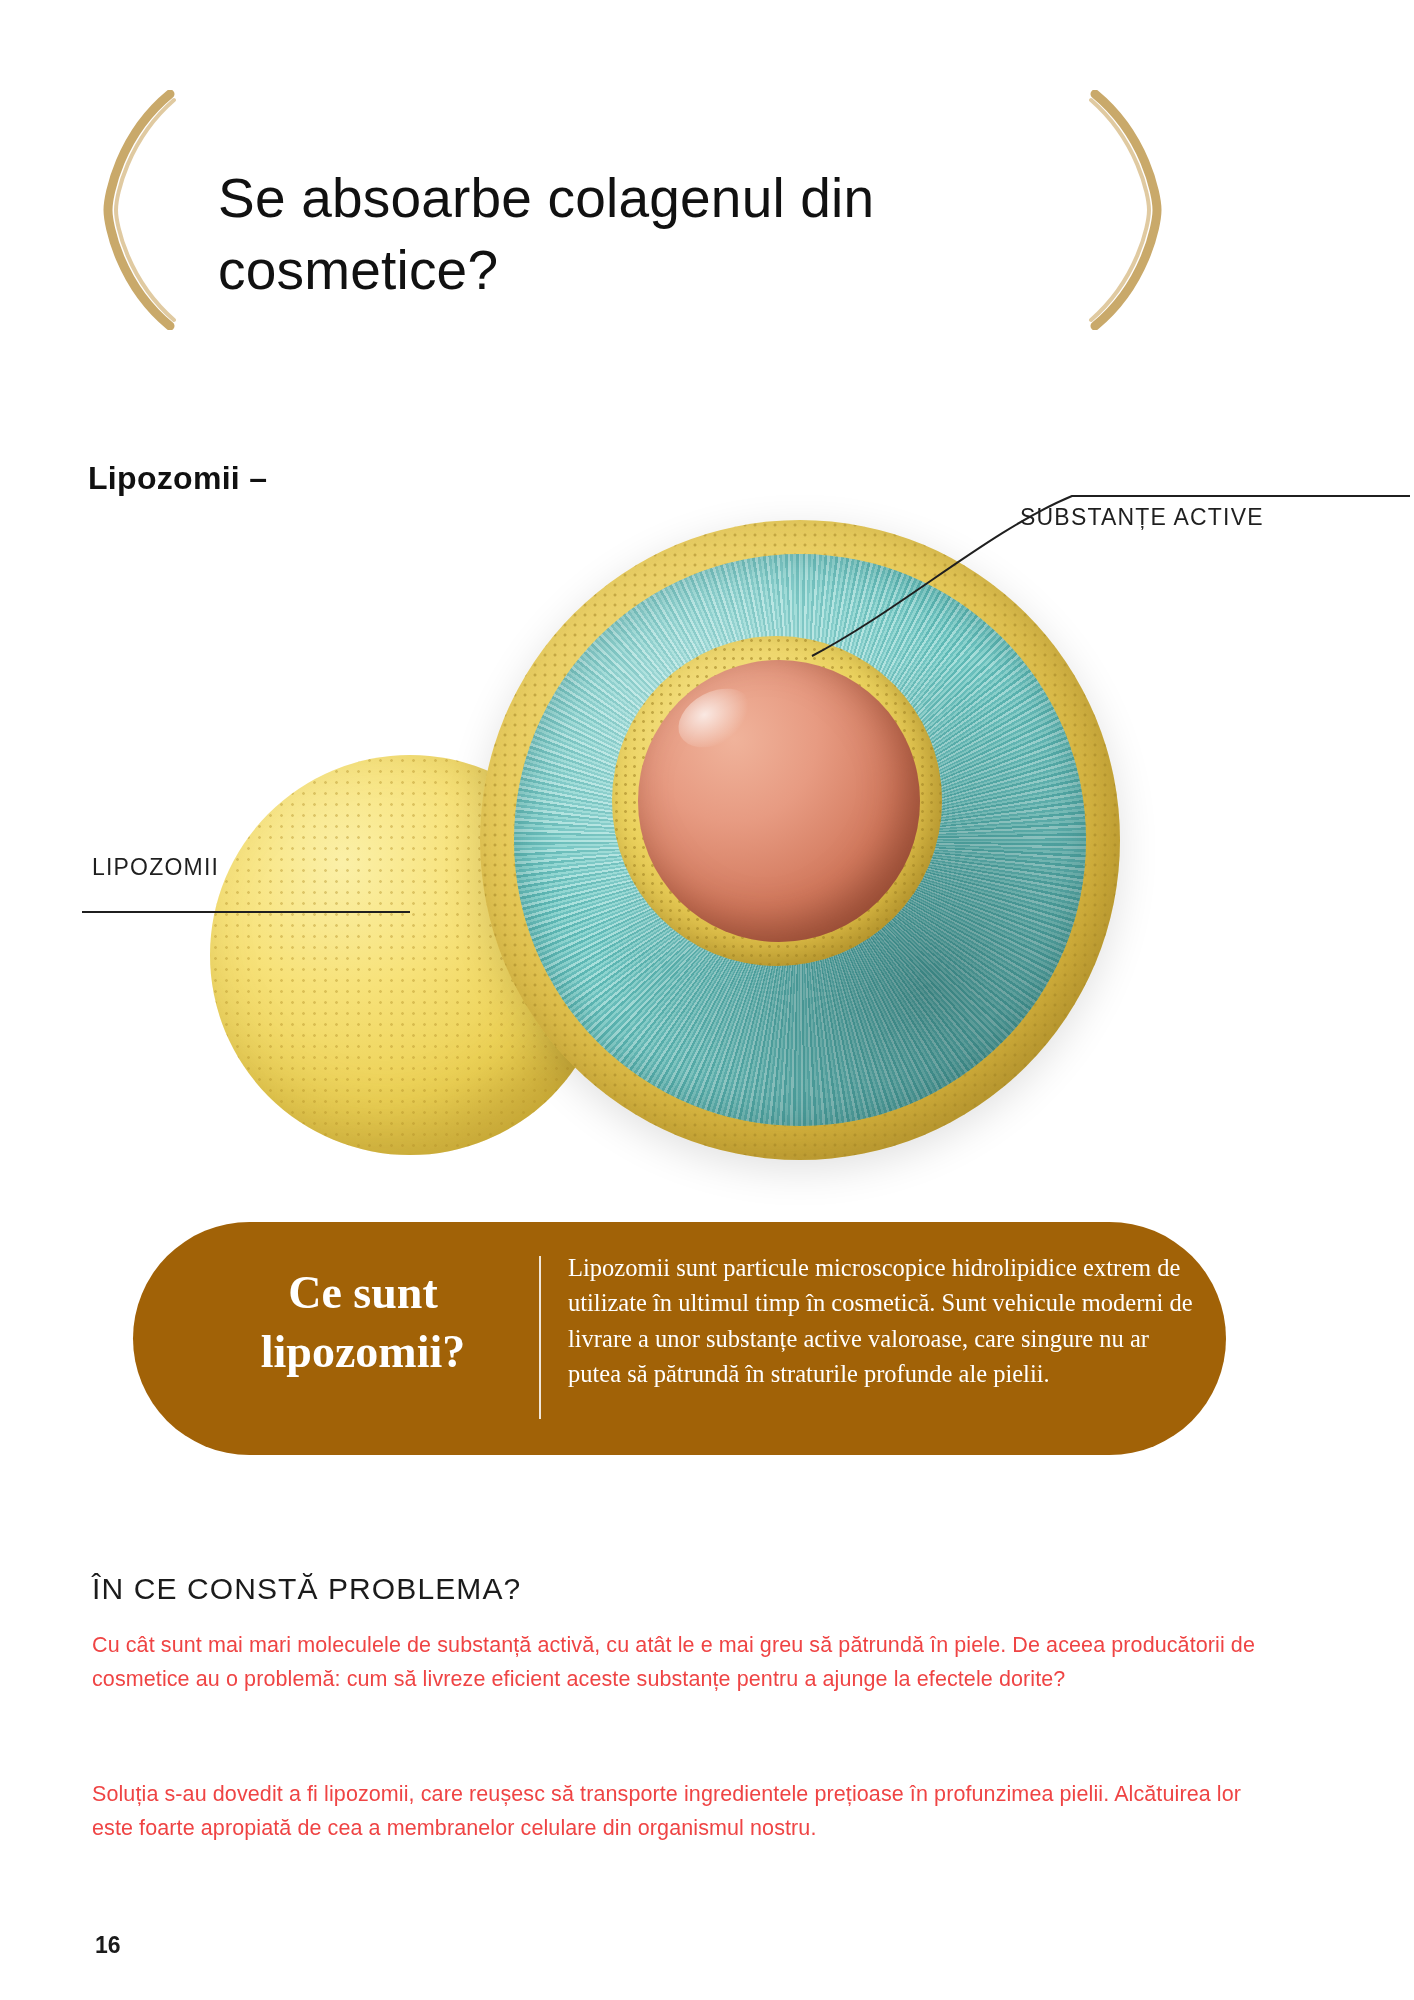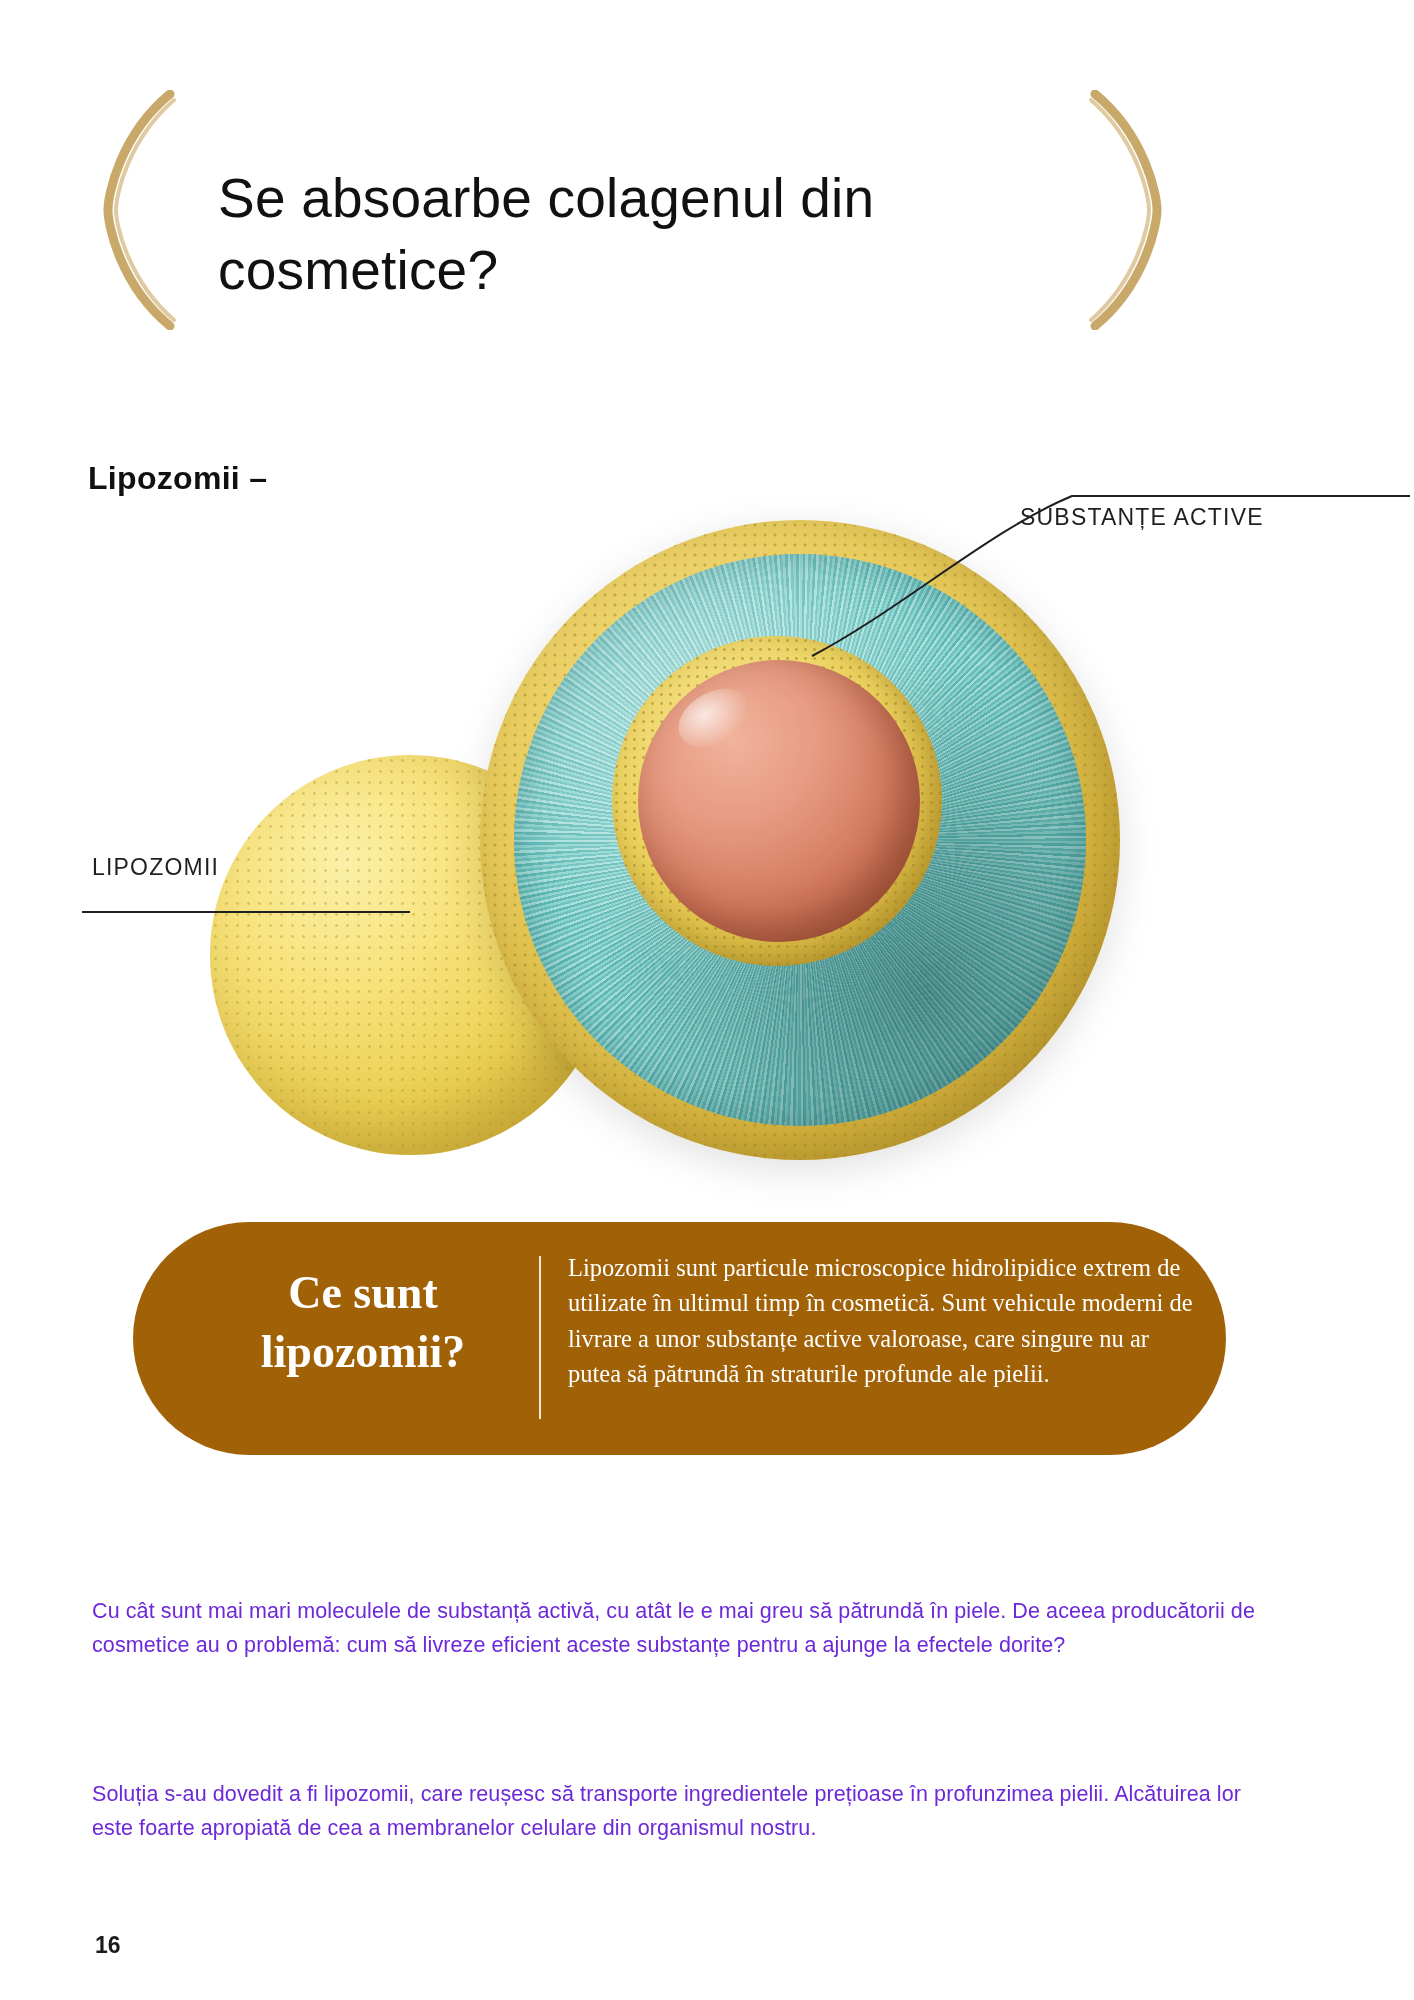--- a/index.html
+++ b/index.html
@@ -235,21 +235,21 @@
   .sec-head {
     font-size: 30px;
     letter-spacing: 1.1px;
     color: #1b1b1b;
     margin: 0 0 16px 0;
     font-weight: 400;
   }
   .sec-body {
     font-size: 21.5px;
     line-height: 1.62;
-    color: #6d28d9;
+    color: #ef4444;
     letter-spacing: .1px;
   }
   #section-problem { top: 1572px; }
   #section-solution { top: 1755px; }
 
   .page-number {
     position: absolute;
     left: 95px;
     top: 1932px;
     font-size: 23px;
@@ -309,20 +309,21 @@
 
 <div class="label label-lipo">LIPOZOMII</div>
 
 <div class="pill">
   <div class="pill-title">Ce sunt lipozomii?</div>
   <div class="pill-divider"></div>
   <div class="pill-body">Lipozomii sunt particule microscopice hidrolipidice extrem de utilizate în ultimul timp în cosmetică. Sunt vehicule moderni de livrare a unor substanțe active valoroase, care singure nu ar putea să pătrundă în straturile profunde ale pielii.</div>
 </div>
 
 <div class="section" id="section-problem">
+  <h2 class="sec-head">ÎN CE CONSTĂ PROBLEMA?</h2>
   <p class="sec-body">Cu cât sunt mai mari moleculele de substanță activă, cu atât le e mai greu să pătrundă în piele. De aceea producătorii de cosmetice au o problemă: cum să livreze eficient aceste substanțe pentru a ajunge la efectele dorite?</p>
 </div>
 
 <div class="section" id="section-solution">
   <p class="sec-body">Soluția s-au dovedit a fi lipozomii, care reușesc să transporte ingredientele prețioase în profunzimea pielii. Alcătuirea lor este foarte apropiată de cea a membranelor celulare din organismul nostru.</p>
 </div>
 
 <div class="page-number">16</div>
 
 </body></html>

